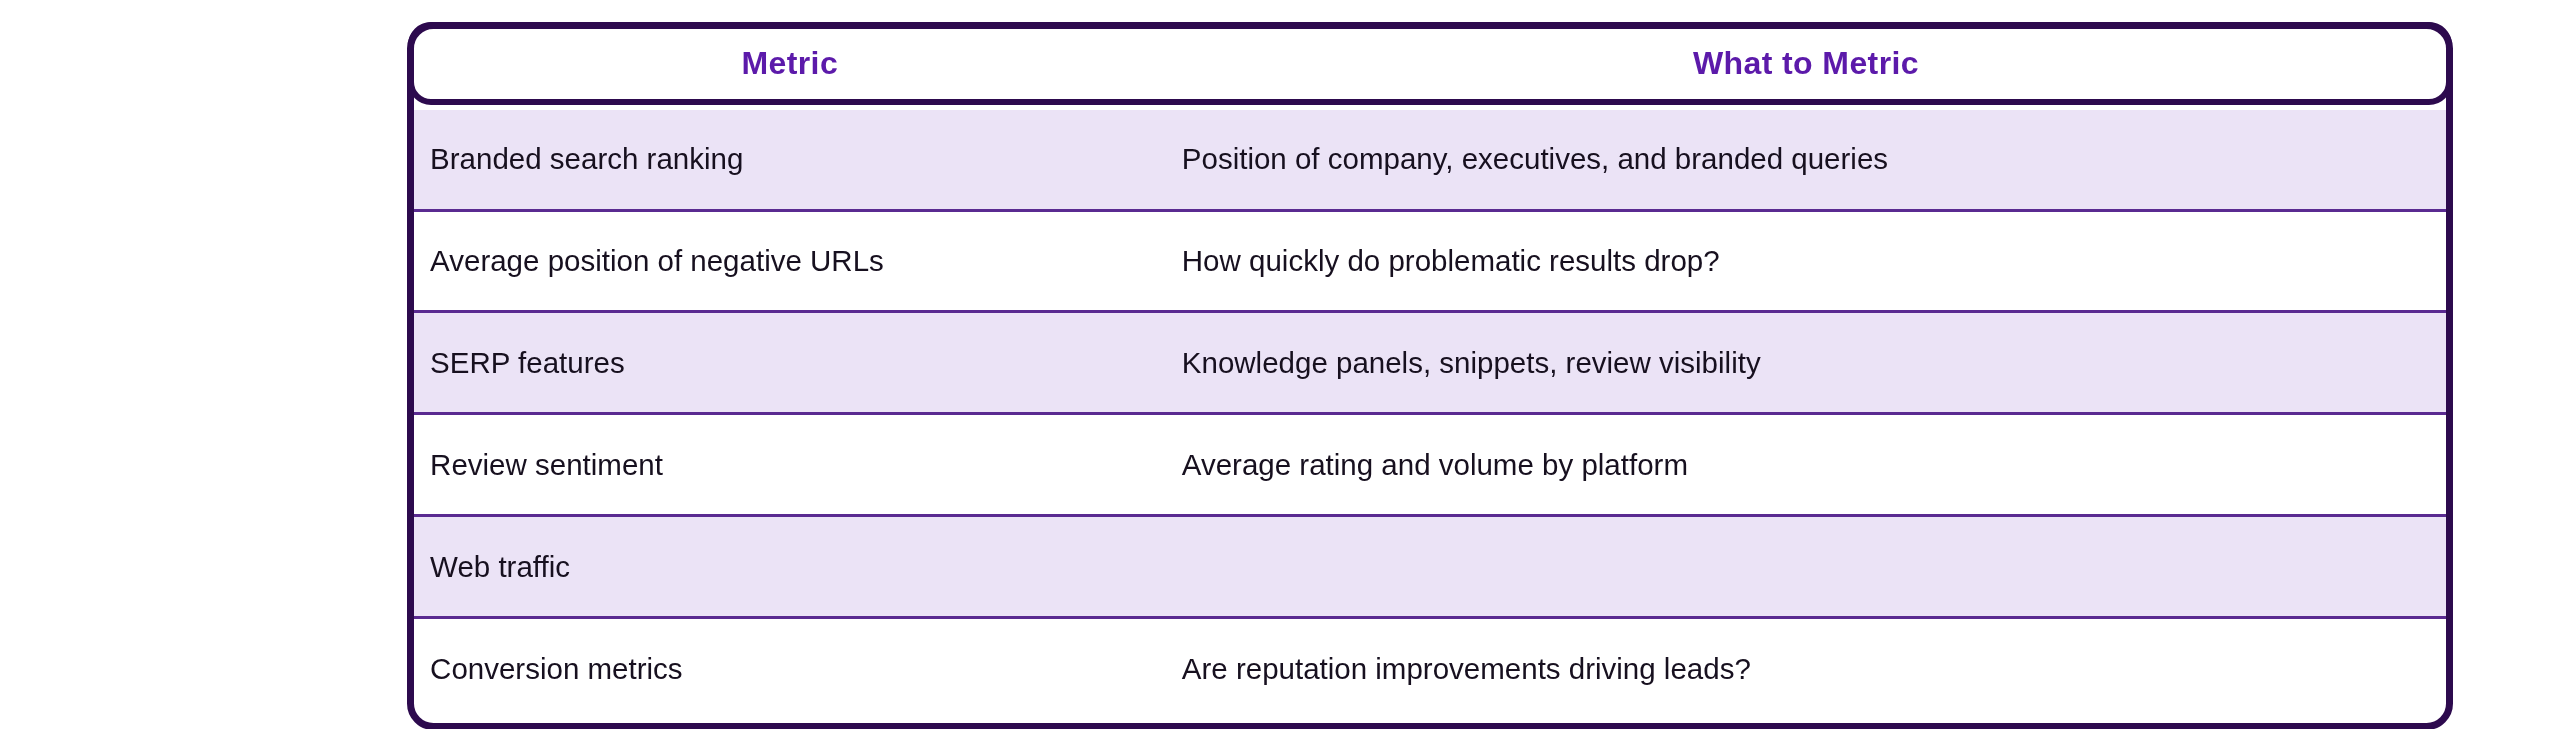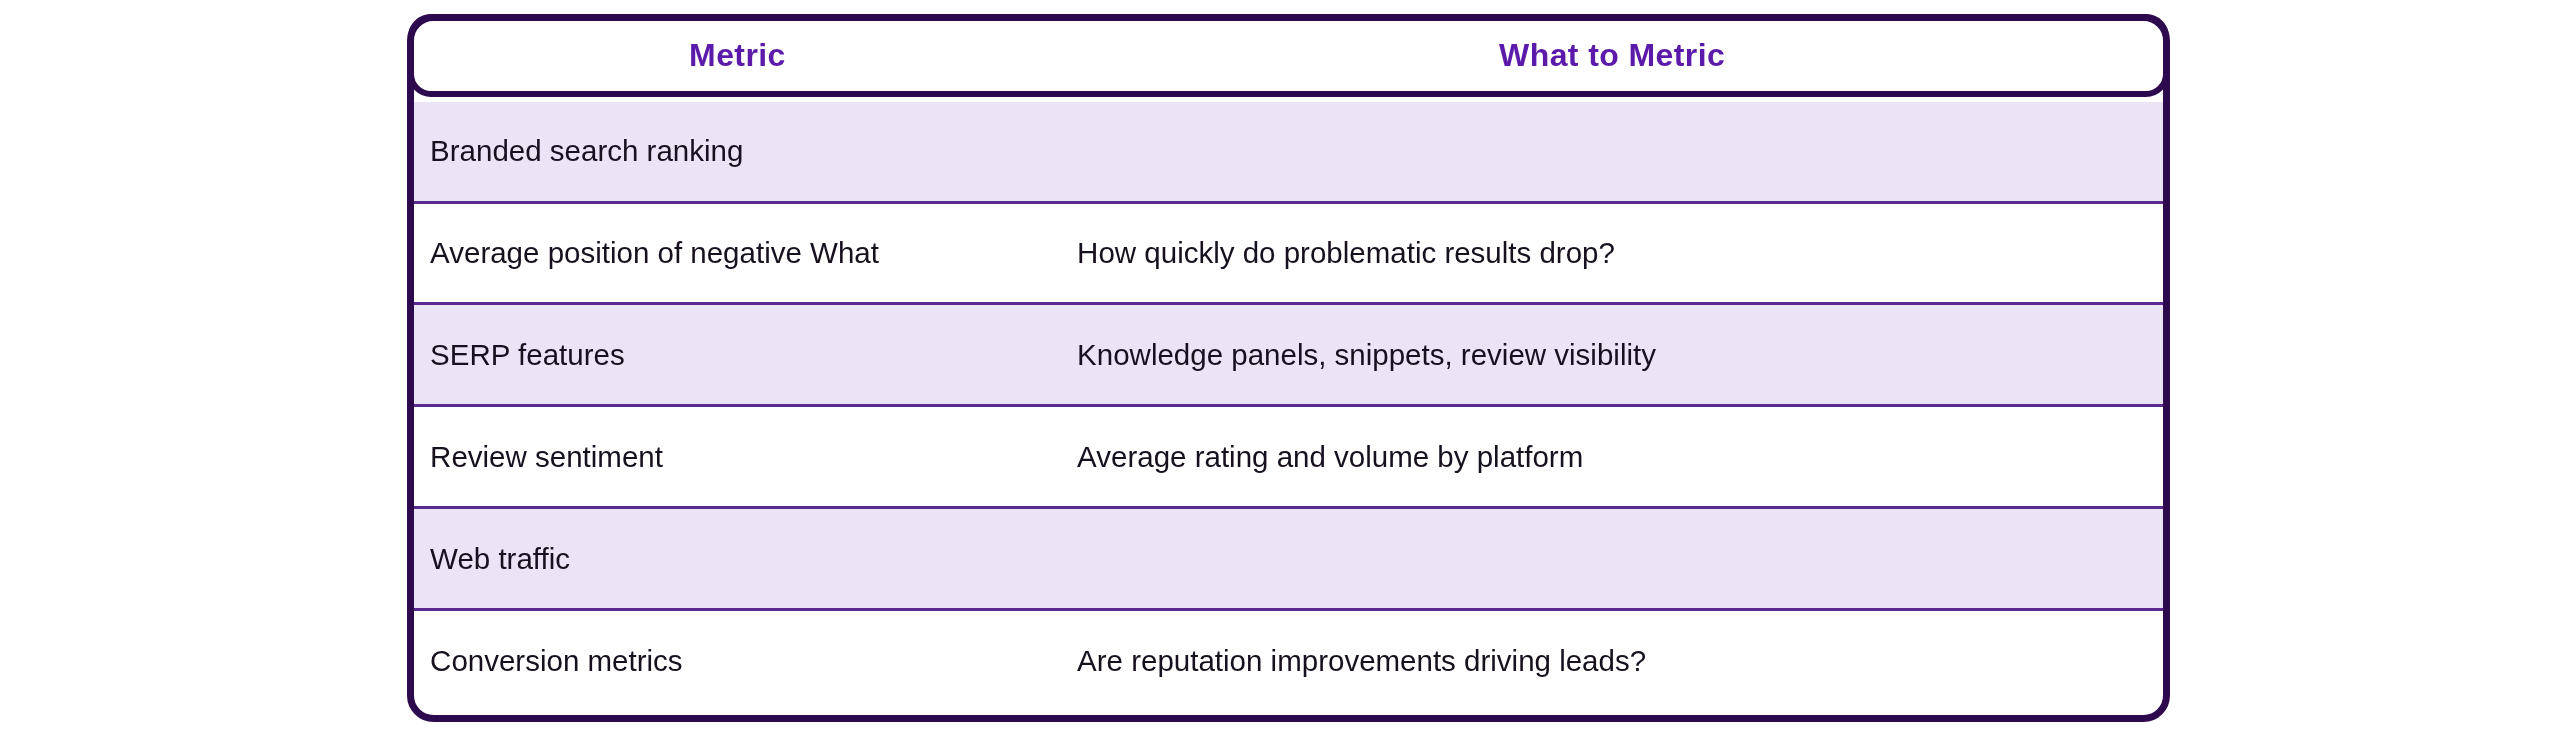--- a/index.html
+++ b/index.html
@@ -9,21 +9,21 @@
     --row-alt:#ebe3f6;
     --row:#ffffff;
     --text:#17101f;
   }
   *{box-sizing:border-box;margin:0;padding:0;}
   html,body{width:2576px;height:729px;background:#ffffff;overflow:hidden;
     font-family:"Liberation Sans", sans-serif;}
   .canvas{position:relative;width:2576px;height:729px;background:#ffffff;}
 
   .card{
-    position:absolute;left:407px;top:14px;width:1763px;height:708px;
+    position:absolute;left:407px;top:22px;width:2046px;height:708px;
   }
   .card::after{ 
     content:"";position:absolute;inset:0;
     border:7px solid var(--border);border-radius:26.4px;
     pointer-events:none;z-index:3;
   }
 
   .header-row{
     position:relative;z-index:2;
     margin:0 0.8px;height:83px;
@@ -67,23 +67,24 @@
   <div class="card">
 
     <div class="header-row">
       <div class="header-cell col-metric">Metric</div>
       <div class="header-cell col-watch">What to Metric</div>
     </div>
 
     <div class="body-rows">
       <div class="row">
         <div class="cell col-metric">Branded search ranking</div>
+        <div class="cell col-watch">Position of company, executives, and branded queries</div>
       </div>
       <div class="row">
-        <div class="cell col-metric">Average position of negative What</div>
+        <div class="cell col-metric">Average position of negative URLs</div>
         <div class="cell col-watch">How quickly do problematic results drop?</div>
       </div>
       <div class="row">
         <div class="cell col-metric">SERP features</div>
         <div class="cell col-watch">Knowledge panels, snippets, review visibility</div>
       </div>
       <div class="row">
         <div class="cell col-metric">Review sentiment</div>
         <div class="cell col-watch">Average rating and volume by platform</div>
       </div>

